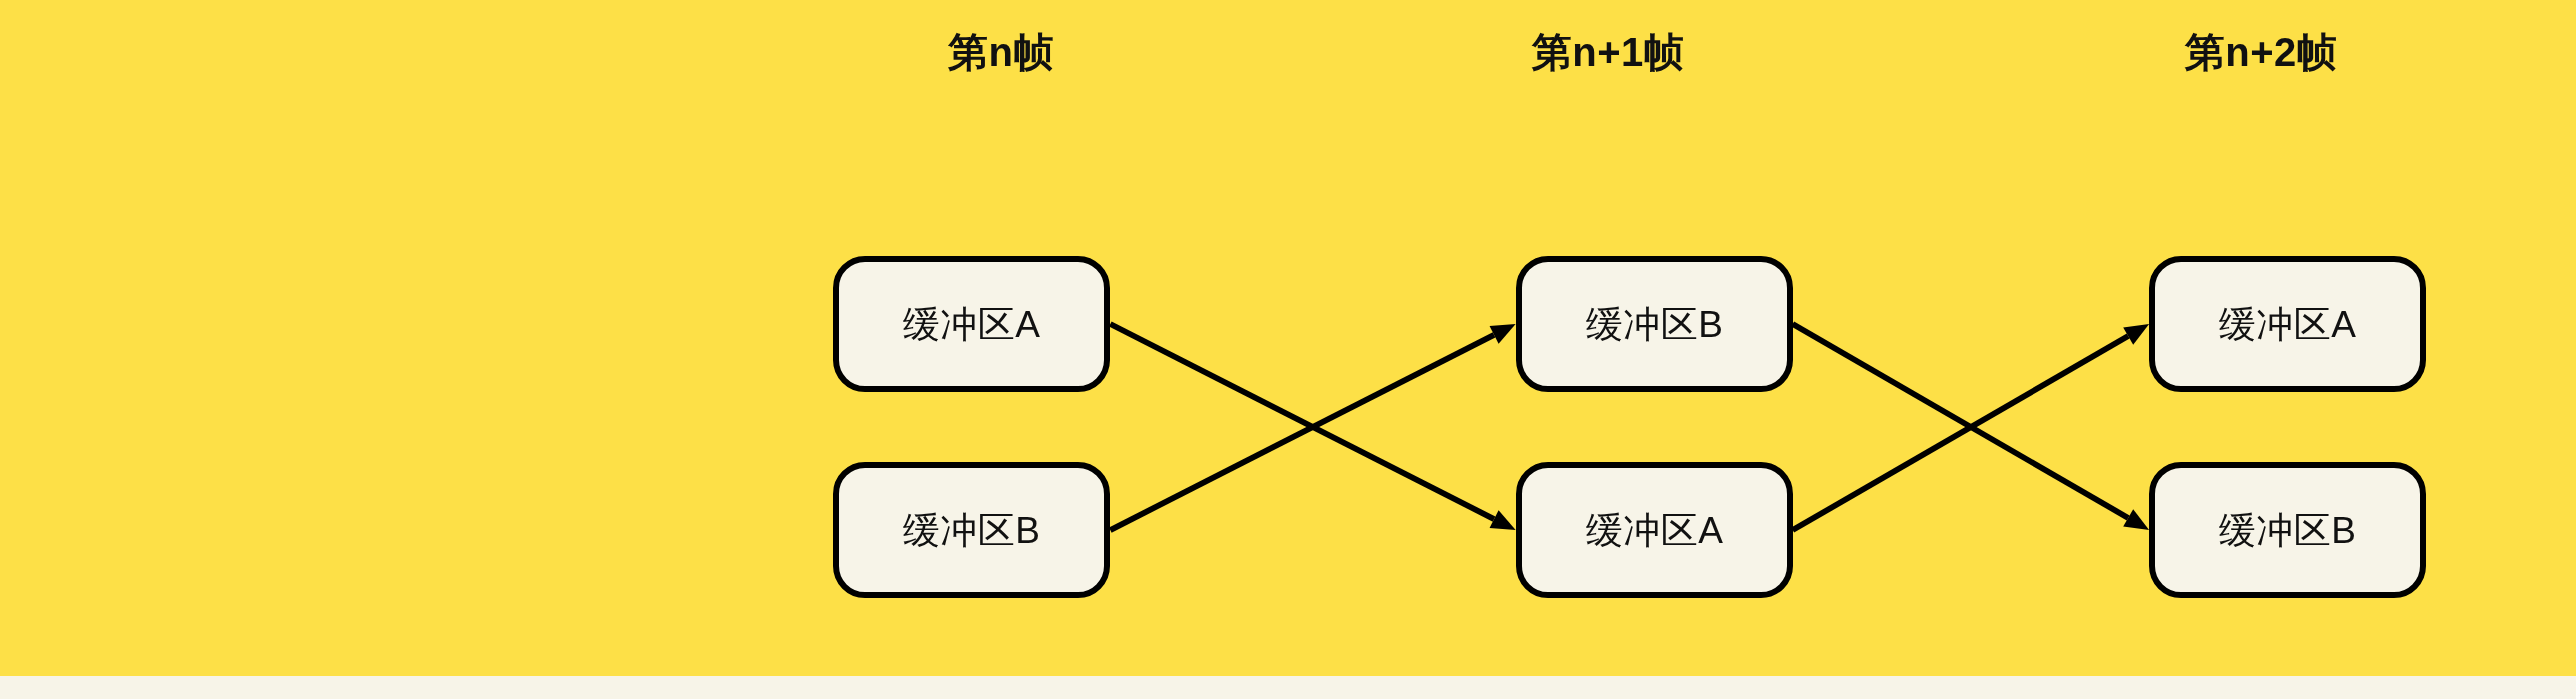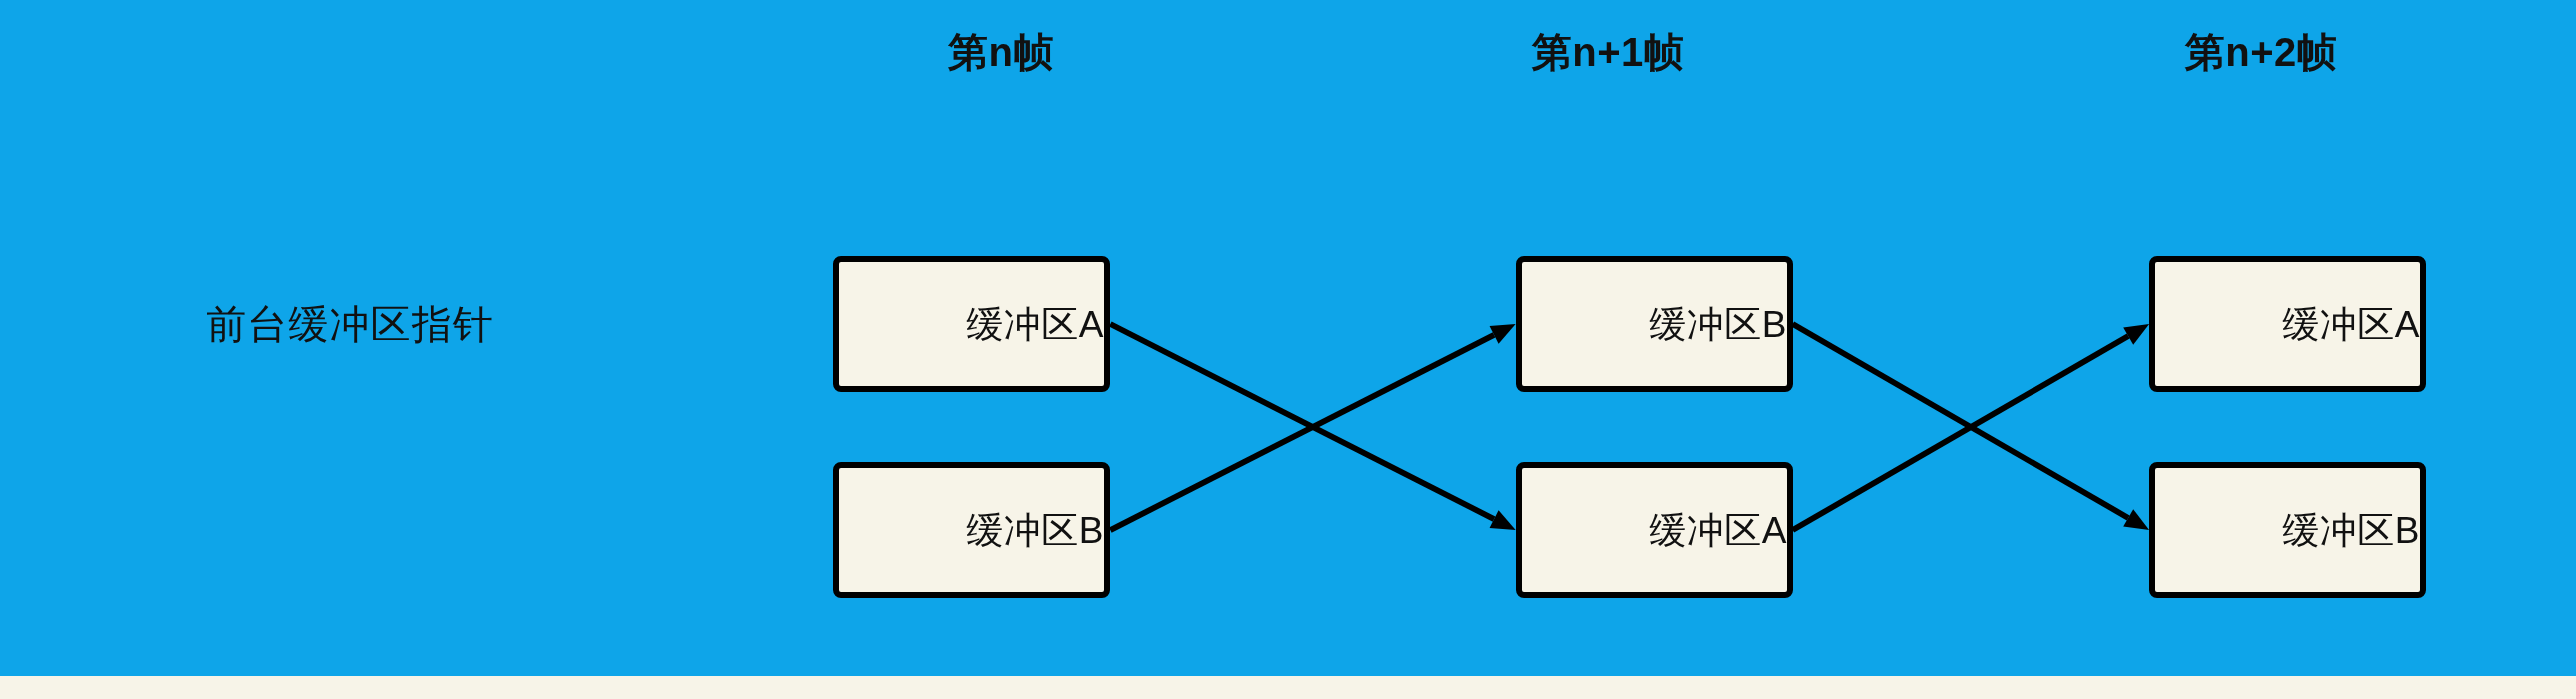--- a/index.html
+++ b/index.html
@@ -7,21 +7,21 @@
     padding: 0;
     background: #F7F4E8;
   }
   body {
     font-family: "Liberation Sans", "DejaVu Sans", sans-serif;
   }
   #stage {
     position: relative;
     width: 2576px;
     height: 676px;
-    background: #0ea5e9;
+    background: #fde047;
     overflow: hidden;
   }
   
   .col-header {
     position: absolute;
     transform: translateX(-50%);
     white-space: nowrap;
     font-size: 40px;
     font-weight: 700;
     color: #111111;
@@ -38,23 +38,23 @@
     color: #111111;
     letter-spacing: 1.1px;
     line-height: 1;
   }
   
   .node {
     position: absolute;
     box-sizing: border-box;
     display: flex;
     align-items: center;
-    justify-content: flex-end;
+    justify-content: center;
     border: 6.3px solid #000000;
-    border-radius: 8px;
+    border-radius: 32px;
     background: #F7F4E8;
     z-index: 3;
   }
   .node-label {
     font-size: 37px;
     font-weight: 400;
     color: #111111;
     letter-spacing: 0.5px;
     white-space: nowrap;
     line-height: 1;
@@ -72,21 +72,20 @@
 </style>
 </head>
 <body>
 
 <div id="stage">
 
   <div class="col-header" id="hdr-0" style="left: 1001px; top: 32px;">第n帧</div>
   <div class="col-header" id="hdr-1" style="left: 1608px; top: 32px;">第n+1帧</div>
   <div class="col-header" id="hdr-2" style="left: 2261px; top: 32px;">第n+2帧</div>
 
-  <div class="row-label" id="rowlbl-0" style="left: 350px; top: 324px;">前台缓冲区指针</div>
 
   <svg id="arrow-layer" viewBox="0 0 4900 1331" width="2576" height="700" xmlns="http://www.w3.org/2000/svg">
       <g>
         <line x1="2112" y1="616" x2="2841.9955556613154" y2="987.1520853686584" stroke="#000000" stroke-width="11" stroke-linecap="butt"></line>
         <polygon points="2883,1008 2833.3844604875003,1004.0887036824629 2850.6066508351305,970.2154670548539" fill="#000000"></polygon>
       </g>
       <g>
         <line x1="2112" y1="1008" x2="2841.9955556613154" y2="636.8479146313416" stroke="#000000" stroke-width="11" stroke-linecap="butt"></line>
         <polygon points="2883,616 2850.6066508351305,653.7845329451461 2833.3844604875003,619.9112963175371" fill="#000000"></polygon>
       </g>

